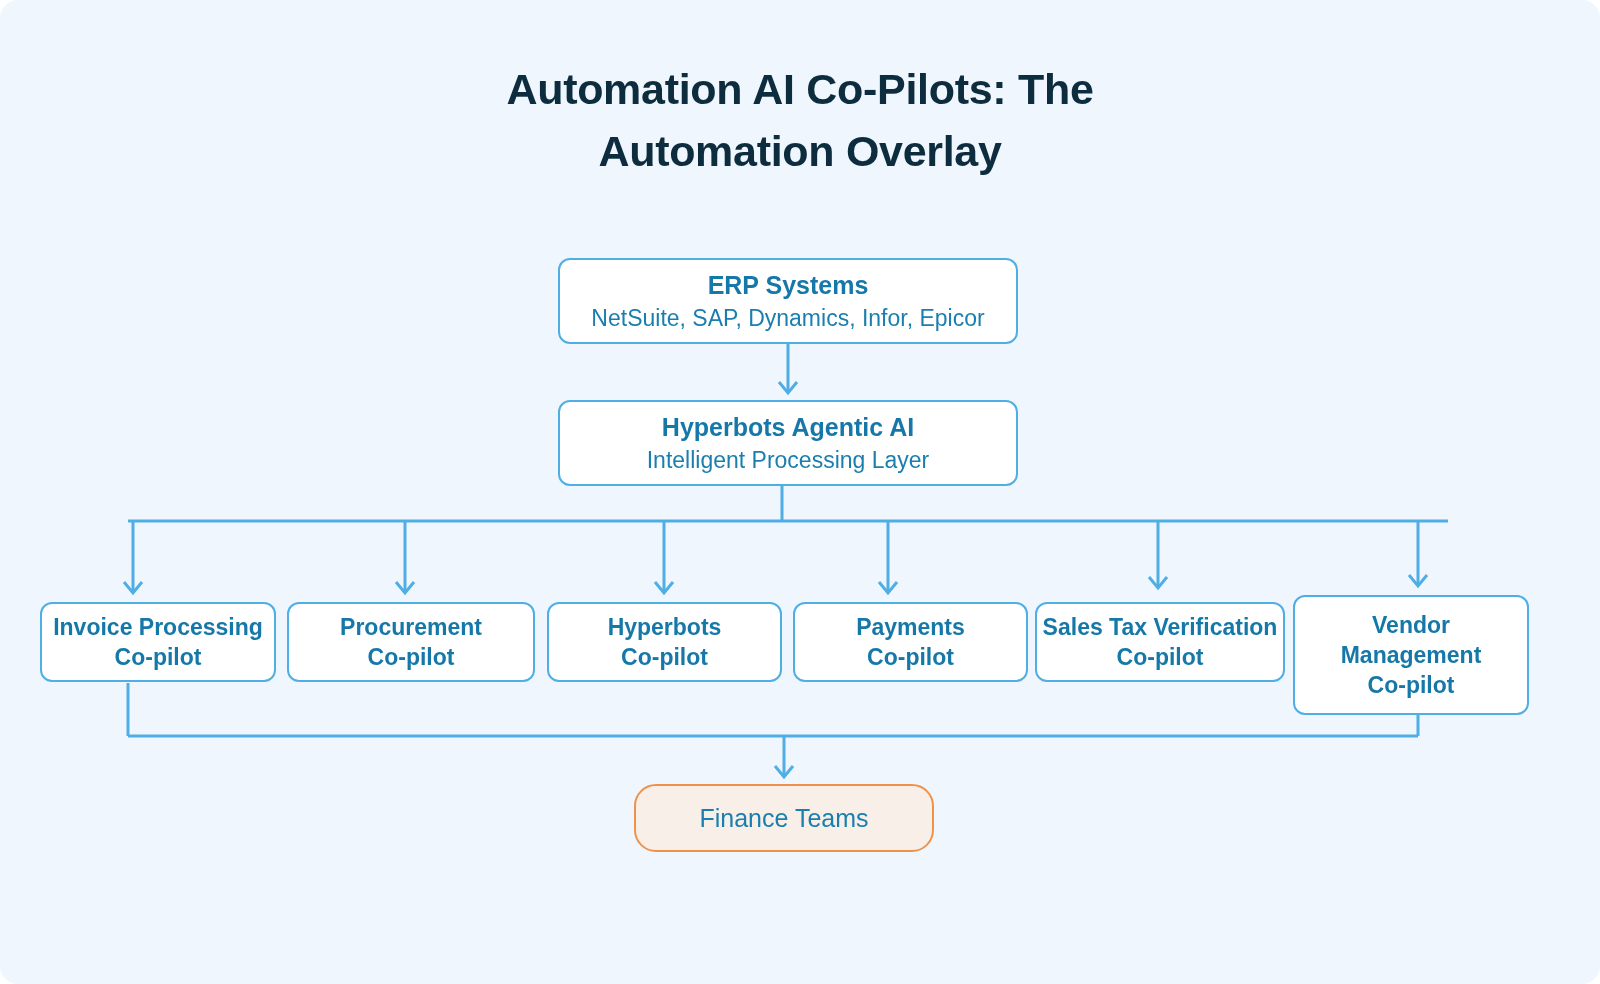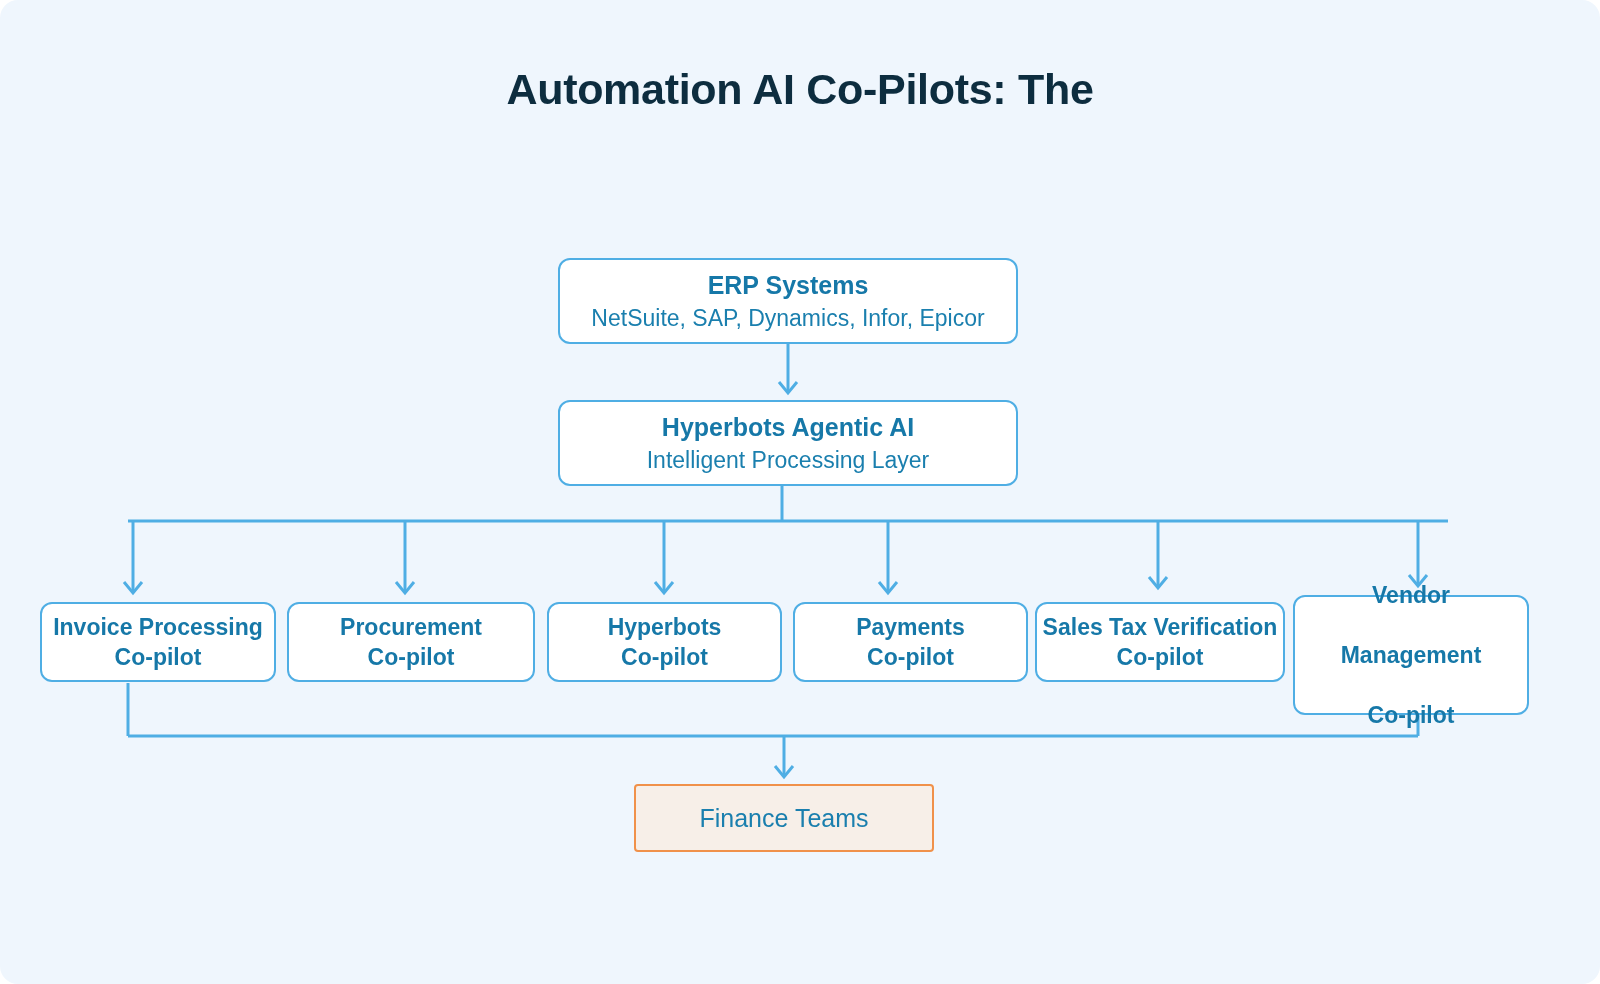--- a/index.html
+++ b/index.html
@@ -84,46 +84,47 @@
     font-weight: 700;
     font-size: 23px;
     line-height: 30px;
     white-space: nowrap;
   }
   #cp0 { left: 40px;   width: 236px; }
   #cp1 { left: 287px;  width: 248px; }
   #cp2 { left: 547px;  width: 235px; }
   #cp3 { left: 793px;  width: 235px; }
   #cp4 { left: 1035px; width: 250px; }
-  #cp5 { left: 1293px; width: 236px; top: 595px; height: 120px; gap: 30px; }
+  #cp5 { left: 1293px; width: 236px; top: 595px; height: 120px; }
 
   #finance {
     left: 634px;
     top: 784px;
     width: 300px;
     height: 68px;
     border: 2.5px solid #F0914A;
     background: #F7EFE8;
-    border-radius: 4px;
+    border-radius: 22px;
   }
   #finance .ft {
     color: #1A7FAE;
     font-weight: 400;
     font-size: 25px;
     line-height: 34px;
     white-space: nowrap;
   }
 </style>
 </head>
 <body>
 
 <div id="canvas">
 
   <div id="title">
     <span class="line">Automation AI Co-Pilots: The</span>
+    <span class="line">Automation Overlay</span>
   </div>
 
   <svg id="wires" viewBox="0 0 1600 984">
     <g stroke="#4FAEE4" stroke-width="3" fill="none" stroke-linecap="butt" stroke-linejoin="miter">
 
       <path d="M 788 344 L 788 392"></path>
       <path d="M 779 382 L 788 393 L 797 382"></path>
 
       <path d="M 782 486 L 782 521"></path>
 

